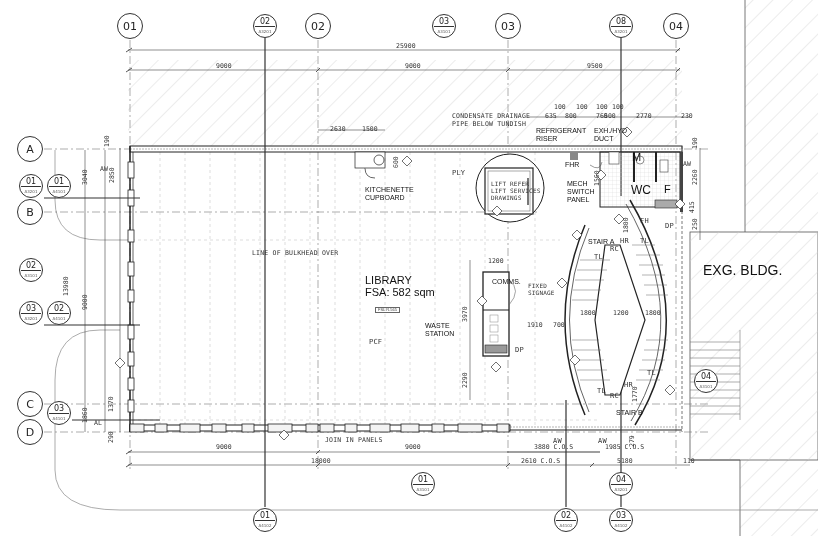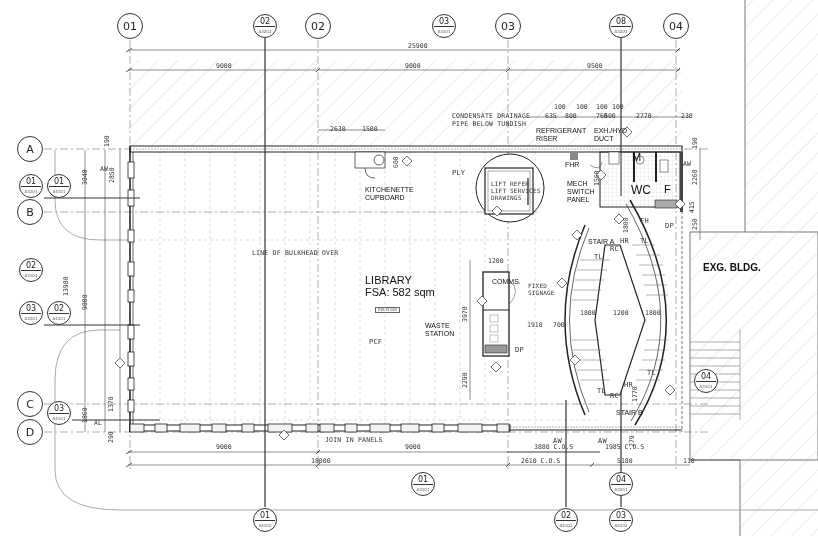--- a/index.html
+++ b/index.html
@@ -337,21 +337,21 @@
     <span class="num">02</span>
     <span class="line"></span>
     <span class="ref">A4102</span>
   </div>
 <div class="sec-bubble" style="left:609px;top:508px;">
     <span class="num">03</span>
     <span class="line"></span>
     <span class="ref">A4102</span>
   </div>
 
-<span class="t dim" style="left:408px;top:43px;">25900</span>
+<span class="t dim" style="left:396px;top:43px;">25900</span>
 <span class="t dim" style="left:216px;top:63px;">9000</span>
 <span class="t dim" style="left:405px;top:63px;">9000</span>
 <span class="t dim" style="left:587px;top:63px;">9500</span>
 <span class="t dim" style="left:330px;top:126px;">2630</span>
 <span class="t dim" style="left:362px;top:126px;">1500</span>
 <span class="t dim" style="left:554px;top:104px;">100</span>
 <span class="t dim" style="left:576px;top:104px;">100</span>
 <span class="t dim" style="left:596px;top:104px;">100</span>
 <span class="t dim" style="left:612px;top:104px;">100</span>
 <span class="t dim" style="left:545px;top:113px;">635</span>
@@ -404,21 +404,21 @@
 <span class="t big" style="left:365px;top:275px;">LIBRARY</span>
 <span class="t big" style="left:365px;top:287px;">FSA: 582 sqm</span>
 <span class="t" style="left:375px;top:307px;font-size:4px;border:0.5px solid #666;padding:0 2px;color:#444;">FSL  R.565</span>
 <span class="t tech" style="left:369px;top:339px;">PCF</span>
 <span class="t lbl" style="left:588px;top:238px;font-size:7px;">STAIR A</span>
 <span class="t lbl" style="left:616px;top:409px;font-size:7px;">STAIR B</span>
 <span class="t" style="left:631px;top:184px;font-size:12px;color:#111;">WC</span>
 <span class="t" style="left:632px;top:152px;font-size:11px;color:#111;">M</span>
 <span class="t" style="left:664px;top:184px;font-size:11px;color:#111;">F</span>
 <span class="t lbl" style="left:492px;top:278px;font-size:7px;">COMMS.</span>
-<span class="t big" style="left:703px;top:263px;font-size:10px;font-weight:bold;">EXG. BLDG.</span>
+<span class="t big" style="left:703px;top:263px;font-size:14px;">EXG. BLDG.</span>
 
 <span class="t tech" style="left:452px;top:113px;font-size:6.5px;">CONDENSATE DRAINAGE</span>
 <span class="t tech" style="left:452px;top:121px;font-size:6.5px;">PIPE BELOW TUNDISH</span>
 <span class="t lbl" style="left:536px;top:127px;font-size:7px;">REFRIGERANT</span>
 <span class="t lbl" style="left:536px;top:135px;font-size:7px;">RISER</span>
 <span class="t lbl" style="left:594px;top:127px;font-size:7px;">EXH./HYD</span>
 <span class="t lbl" style="left:594px;top:135px;font-size:7px;">DUCT</span>
 <span class="t lbl" style="left:365px;top:186px;font-size:7px;">KITCHENETTE</span>
 <span class="t lbl" style="left:365px;top:194px;font-size:7px;">CUPBOARD</span>
 <span class="t tech" style="left:452px;top:170px;">PLY</span>

